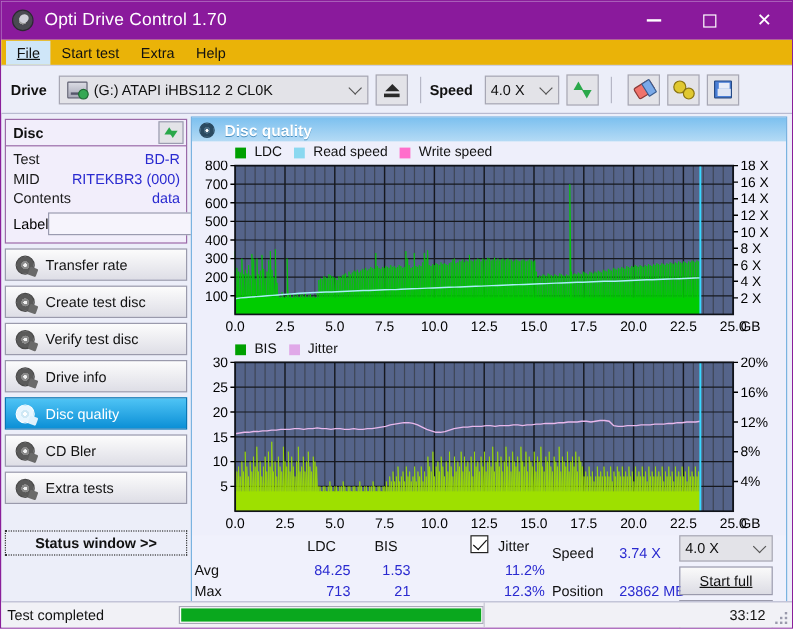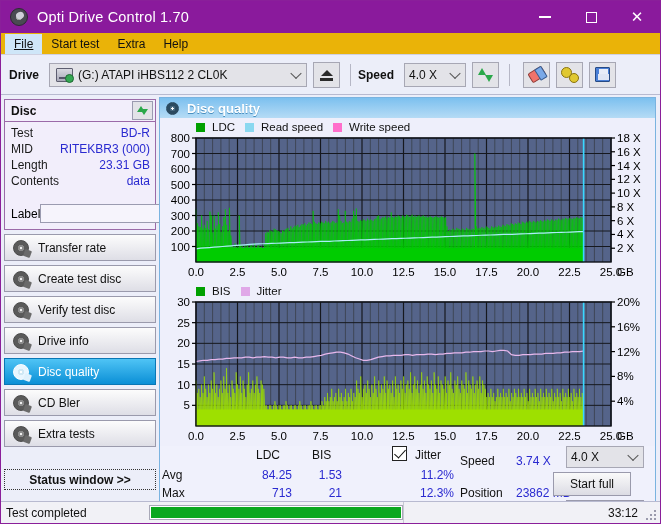--- a/index.html
+++ b/index.html
@@ -143,21 +143,21 @@
   }
   .refresh-btn .a1,.refresh-btn .a2 {
     position:absolute; width:0;height:0;border-left:4px solid transparent;border-right:4px solid transparent;
   }
   .refresh-btn .a1 { border-bottom:6px solid #2aa84a; left:4px; top:4px; }
   .refresh-btn .a2 { border-top:6px solid #2aa84a; right:4px; bottom:4px; }
   .disc-rows { padding: 3px 5px 5px 6px; }
   .drow { display:flex; justify-content:space-between; align-items:center; height:16px; font-size:12px; }
   .drow .k { color:#1a1a1a; }
   .drow .v { color:#2a2ad0; }
-  .label-row { display:flex; align-items:center; margin-top:14px; height:21px; }
+  .label-row { display:flex; align-items:center; margin-top:3px; height:21px; }
   .label-row .k { width:44px; font-size:12px; }
   .label-input {
     flex:1; height:19px; background:#f6f4fc; border:1px solid #9b9bb0; margin-right:4px;
   }
   .disc-icon-btn {
     width:21px;height:20px;border:1px solid #9b9bb0;background:#e3e3e8;
     display:flex;align-items:center;justify-content:center;
   }
   .cd-glyph {
     width:14px;height:14px;border-radius:50%;
@@ -334,24 +334,20 @@
           </span>
         </div>
         <div class="disc-rows">
           <div class="drow">
             <span class="k">Test</span>
             <span class="v">BD-R</span>
           </div>
           <div class="drow">
             <span class="k">MID</span>
             <span class="v">RITEKBR3 (000)</span>
-          </div>
-          <div class="drow">
-            <span class="k">Length</span>
-            <span class="v">23.31 GB</span>
           </div>
           <div class="drow">
             <span class="k">Contents</span>
             <span class="v">data</span>
           </div>
           <div class="label-row">
             <span class="k">Label</span>
             <input class="label-input" type="text" value="" style="">
             <span class="disc-icon-btn">
                 <span class="cd-glyph"></span>
@@ -661,21 +657,21 @@
           <div class="sgrid num" style="left:356px; top:8px;">3.74 X</div>
           <div class="sgrid" style="left:300px; top:40px;">Position</div>
           <div class="sgrid num" style="left:356px; top:40px;">23862 MB</div>
           <div class="sgrid" style="left:300px; top:58px;">Samples</div>
           <div class="sgrid num" style="left:356px; top:58px;">381531</div>
 
           <div class="combo sgrid" style="left:406px; top:0px; width:78px; height:22px;">
             <span>4.0 X</span>
             <span class="chev"></span>
           </div>
-          <div class="btn-std sgrid" style="left:393px; top:26px; width:78px; height:24px;">Start full</div>
+          <div class="btn-std sgrid" style="left:406px; top:26px; width:78px; height:24px;text-decoration:underline;">Start full</div>
           <div class="btn-std sgrid" style="left:406px; top:54px; width:78px; height:24px;">Start part</div>
         </div>
       </div>
     </div>
   </div>
 
   <div id="statusbar">
     <div class="sb-text">Test completed</div>
     <div class="sb-progwrap">
       <div class="sb-prog" id="progfill" style="width: 100%;"></div>

